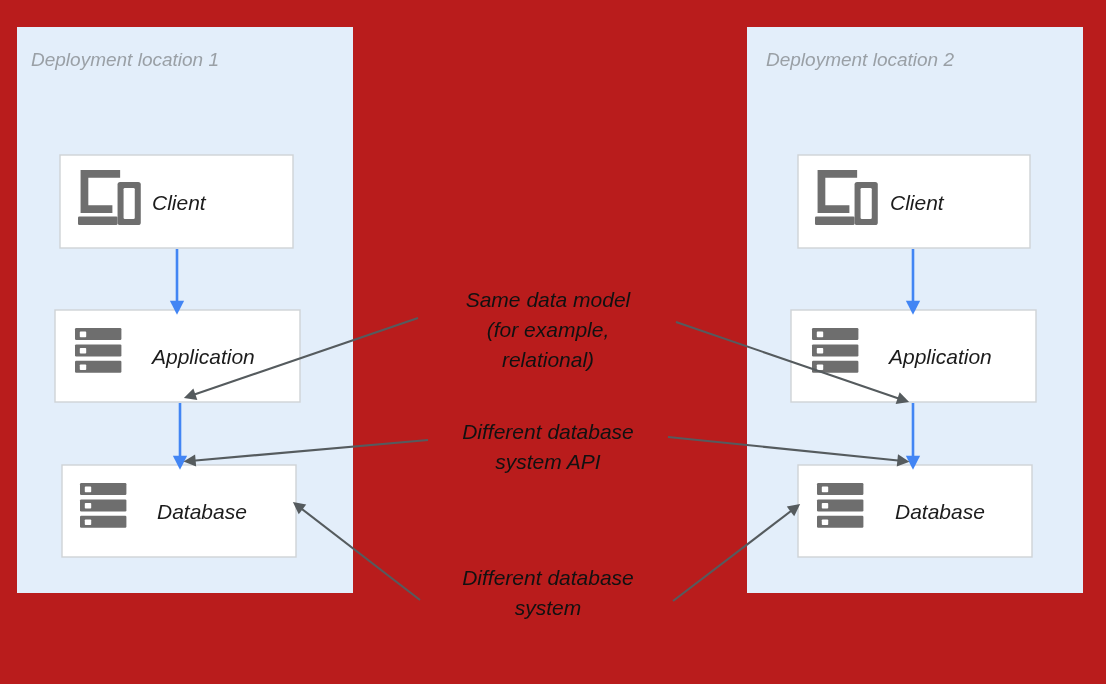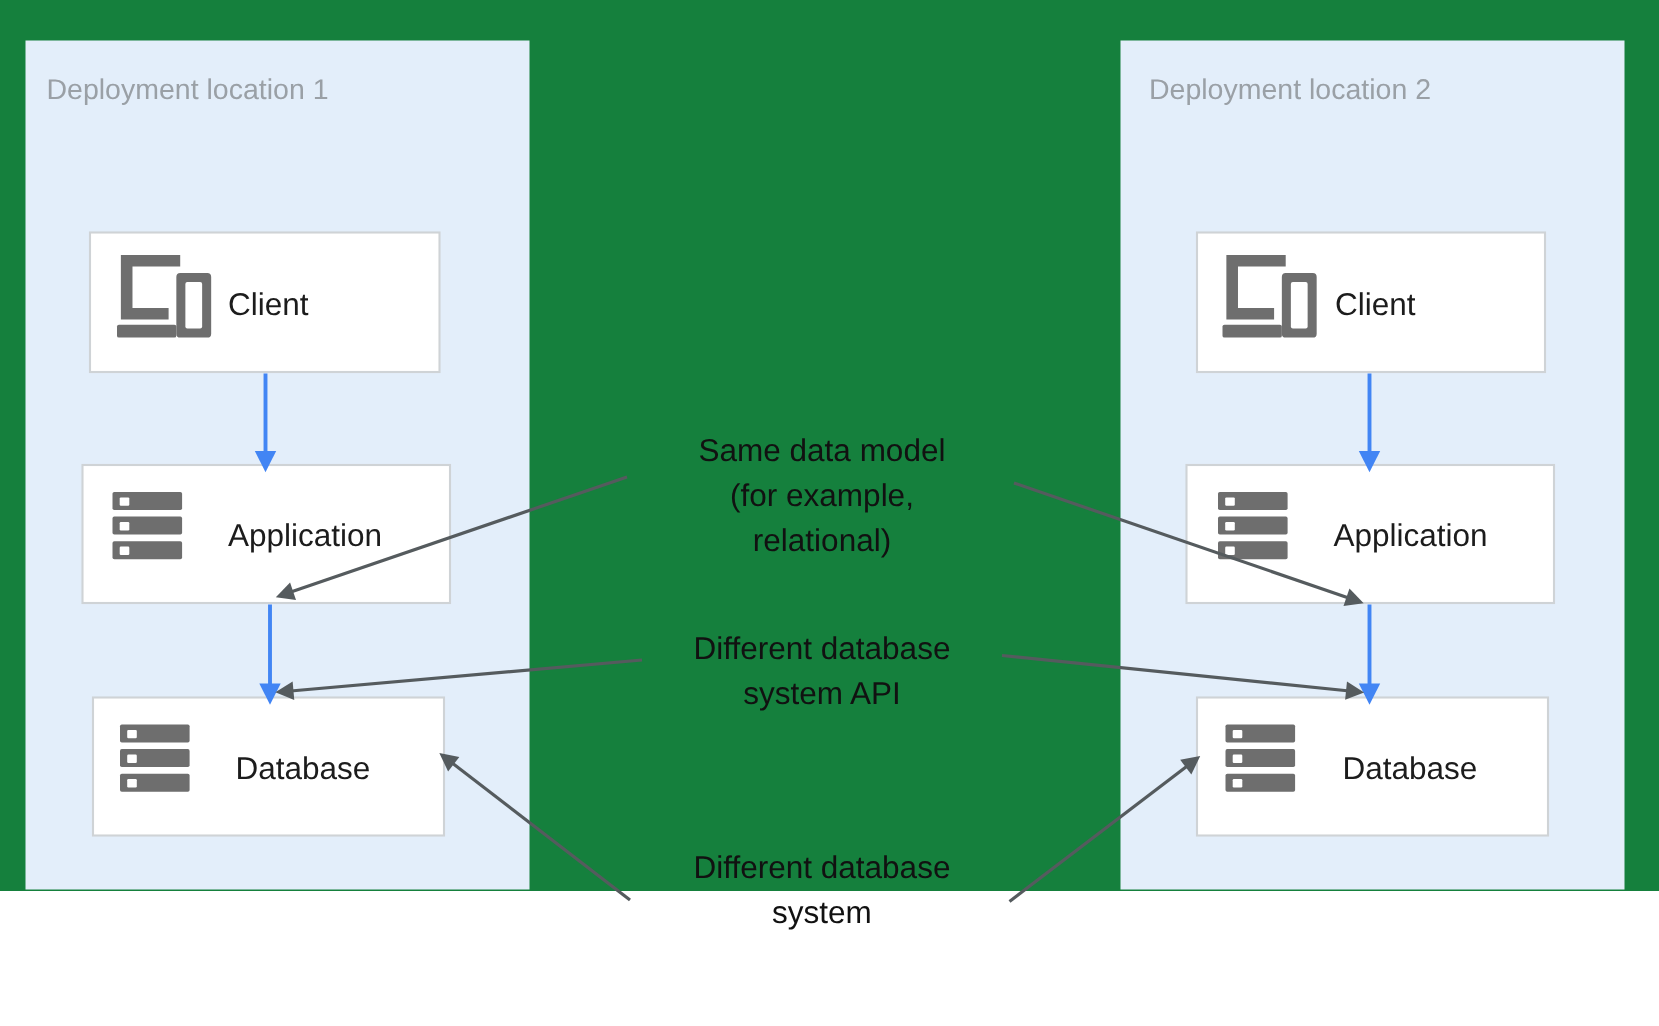--- a/index.html
+++ b/index.html
@@ -9,22 +9,23 @@
   }
   body {
     width: 1106px;
     height: 684px;
     font-family: "Liberation Sans", sans-serif;
     overflow: hidden;
   }
   #diagram-root {
     position: relative;
     width: 1106px;
-    height: 594px;
-    background: #15803d;
+    height: 684px;
+    background: #b91c1c;
+    font-style: italic;
   }
   svg.diagram-canvas {
     position: absolute;
     top: 0;
     left: 0;
     width: 1106px;
     height: 684px;
     display: block;
   }
   .zone-rect { }

